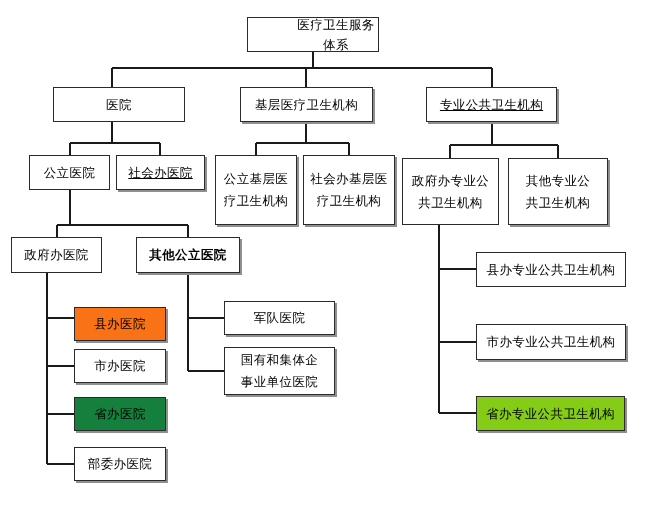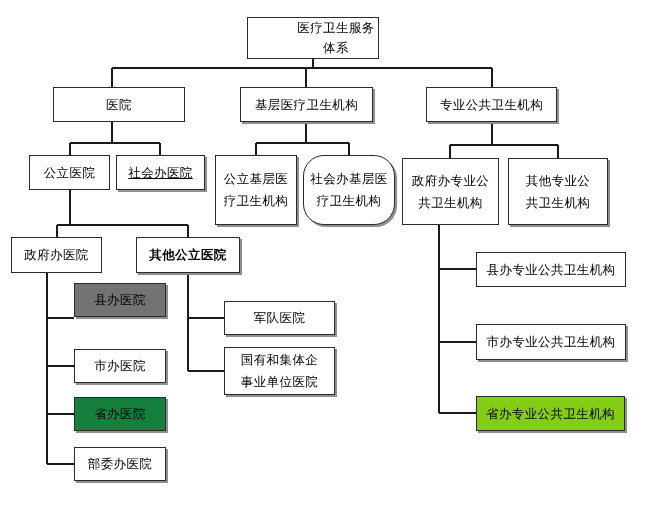--- a/index.html
+++ b/index.html
@@ -83,37 +83,37 @@
       <polyline points="47,414 74,414" fill="none" stroke="#1a1a1a" stroke-width="1.2" shape-rendering="crispEdges"></polyline>
       <polyline points="47,464 74,464" fill="none" stroke="#1a1a1a" stroke-width="1.2" shape-rendering="crispEdges"></polyline>
       <polyline points="188,273 188,371" fill="none" stroke="#1a1a1a" stroke-width="1.2" shape-rendering="crispEdges"></polyline>
       <polyline points="188,318 224,318" fill="none" stroke="#1a1a1a" stroke-width="1.2" shape-rendering="crispEdges"></polyline>
       <polyline points="188,371 224,371" fill="none" stroke="#1a1a1a" stroke-width="1.2" shape-rendering="crispEdges"></polyline>
       <polyline points="439,225 439,413" fill="none" stroke="#1a1a1a" stroke-width="1.2" shape-rendering="crispEdges"></polyline>
       <polyline points="439,269 476,269" fill="none" stroke="#1a1a1a" stroke-width="1.2" shape-rendering="crispEdges"></polyline>
       <polyline points="439,342 476,342" fill="none" stroke="#1a1a1a" stroke-width="1.2" shape-rendering="crispEdges"></polyline>
       <polyline points="439,413 476,413" fill="none" stroke="#1a1a1a" stroke-width="1.2" shape-rendering="crispEdges"></polyline>
     </svg>
-<div class="node" style="left: 247px; top: 17px; width: 132px; height: 42px; border-color: rgb(43, 43, 43); background: rgb(255, 255, 255); color: rgb(0, 0, 0); padding-left: 46px;">医疗卫生服务体系</div>
+<div class="node" style="left: 247px; top: 17px; width: 132px; height: 35px; border-color: rgb(43, 43, 43); background: rgb(255, 255, 255); color: rgb(0, 0, 0); padding-left: 46px;">医疗卫生服务体系</div>
     <div class="node" style="left: 53px; top: 87px; width: 132px; height: 35px; border-color: rgb(43, 43, 43); background: rgb(255, 255, 255); color: rgb(0, 0, 0);">医院</div>
     <div class="node shadowed" style="left: 240px; top: 87px; width: 133px; height: 35px; border-color: rgb(43, 43, 43); background: rgb(255, 255, 255); color: rgb(0, 0, 0);">基层医疗卫生机构</div>
-    <div class="node shadowed" style="left: 426px; top: 87px; width: 131px; height: 35px; border-color: rgb(43, 43, 43); background: rgb(255, 255, 255); color: rgb(0, 0, 0);">专业公共卫生机构</div>
+    <div class="node shadowed" style="left: 426px; top: 87px; width: 131px; height: 35px; border-color: rgb(43, 43, 43); background: rgb(255, 255, 255); color: rgb(0, 0, 0); text-decoration: underline;">专业公共卫生机构</div>
     <div class="node" style="left: 29px; top: 155px; width: 81px; height: 35px; border-color: rgb(43, 43, 43); background: rgb(255, 255, 255); color: rgb(0, 0, 0);">公立医院</div>
     <div class="node shadowed" style="left: 116px; top: 155px; width: 89px; height: 35px; border-color: rgb(43, 43, 43); background: rgb(255, 255, 255); color: rgb(0, 0, 0); text-decoration: underline;">社会办医院</div>
     <div class="node two-line shadowed" style="left: 215px; top: 155px; width: 82px; height: 70px; border-color: rgb(43, 43, 43); background: rgb(255, 255, 255); color: rgb(0, 0, 0);">公立基层医
 疗卫生机构</div>
-    <div class="node two-line shadowed" style="left: 303px; top: 155px; width: 92px; height: 70px; border-color: rgb(43, 43, 43); background: rgb(255, 255, 255); color: rgb(0, 0, 0); border-radius: 21px;">社会办基层医
+    <div class="node two-line shadowed" style="left: 303px; top: 155px; width: 92px; height: 70px; border-color: rgb(43, 43, 43); background: rgb(255, 255, 255); color: rgb(0, 0, 0);">社会办基层医
 疗卫生机构</div>
     <div class="node two-line" style="left: 402px; top: 158px; width: 97px; height: 67px; border-color: rgb(43, 43, 43); background: rgb(255, 255, 255); color: rgb(0, 0, 0); text-align: center;">政府办专业公
 共卫生机构</div>
     <div class="node two-line shadowed" style="left: 508px; top: 158px; width: 100px; height: 67px; border-color: rgb(43, 43, 43); background: rgb(255, 255, 255); color: rgb(0, 0, 0);">其他专业公
 共卫生机构</div>
     <div class="node" style="left: 11px; top: 237px; width: 91px; height: 36px; border-color: rgb(43, 43, 43); background: rgb(255, 255, 255); color: rgb(0, 0, 0);">政府办医院</div>
     <div class="node shadowed" style="left: 136px; top: 237px; width: 104px; height: 36px; border-color: rgb(43, 43, 43); background: rgb(255, 255, 255); color: rgb(0, 0, 0); font-weight: bold;">其他公立医院</div>
-    <div class="node shadowed" style="left: 74px; top: 283px; width: 92px; height: 34px; border-color: rgb(43, 43, 43); background: #737373; color: rgb(0, 0, 0);">县办医院</div>
+    <div class="node shadowed" style="left: 74px; top: 307px; width: 92px; height: 34px; border-color: rgb(43, 43, 43); background: #f97316; color: rgb(0, 0, 0);">县办医院</div>
     <div class="node shadowed" style="left: 74px; top: 349px; width: 92px; height: 34px; border-color: rgb(43, 43, 43); background: rgb(255, 255, 255); color: rgb(0, 0, 0);">市办医院</div>
     <div class="node shadowed" style="left: 74px; top: 397px; width: 92px; height: 34px; border-color: rgb(43, 43, 43); background: #15803d; color: rgb(0, 0, 0);">省办医院</div>
     <div class="node shadowed" style="left: 74px; top: 447px; width: 92px; height: 34px; border-color: rgb(43, 43, 43); background: rgb(255, 255, 255); color: rgb(0, 0, 0);">部委办医院</div>
     <div class="node shadowed" style="left: 224px; top: 301px; width: 111px; height: 34px; border-color: rgb(43, 43, 43); background: rgb(255, 255, 255); color: rgb(0, 0, 0);">军队医院</div>
     <div class="node two-line shadowed" style="left: 224px; top: 347px; width: 111px; height: 48px; border-color: rgb(43, 43, 43); background: rgb(255, 255, 255); color: rgb(0, 0, 0);">国有和集体企
 事业单位医院</div>
     <div class="node" style="left: 476px; top: 252px; width: 150px; height: 35px; border-color: rgb(43, 43, 43); background: rgb(255, 255, 255); color: rgb(0, 0, 0);">县办专业公共卫生机构</div>
     <div class="node shadowed" style="left: 476px; top: 324px; width: 150px; height: 36px; border-color: rgb(43, 43, 43); background: rgb(255, 255, 255); color: rgb(0, 0, 0);">市办专业公共卫生机构</div>
     <div class="node shadowed" style="left: 476px; top: 396px; width: 149px; height: 35px; border-color: rgb(43, 43, 43); background: #84cc16; color: rgb(0, 0, 0);">省办专业公共卫生机构</div>
   </div>

